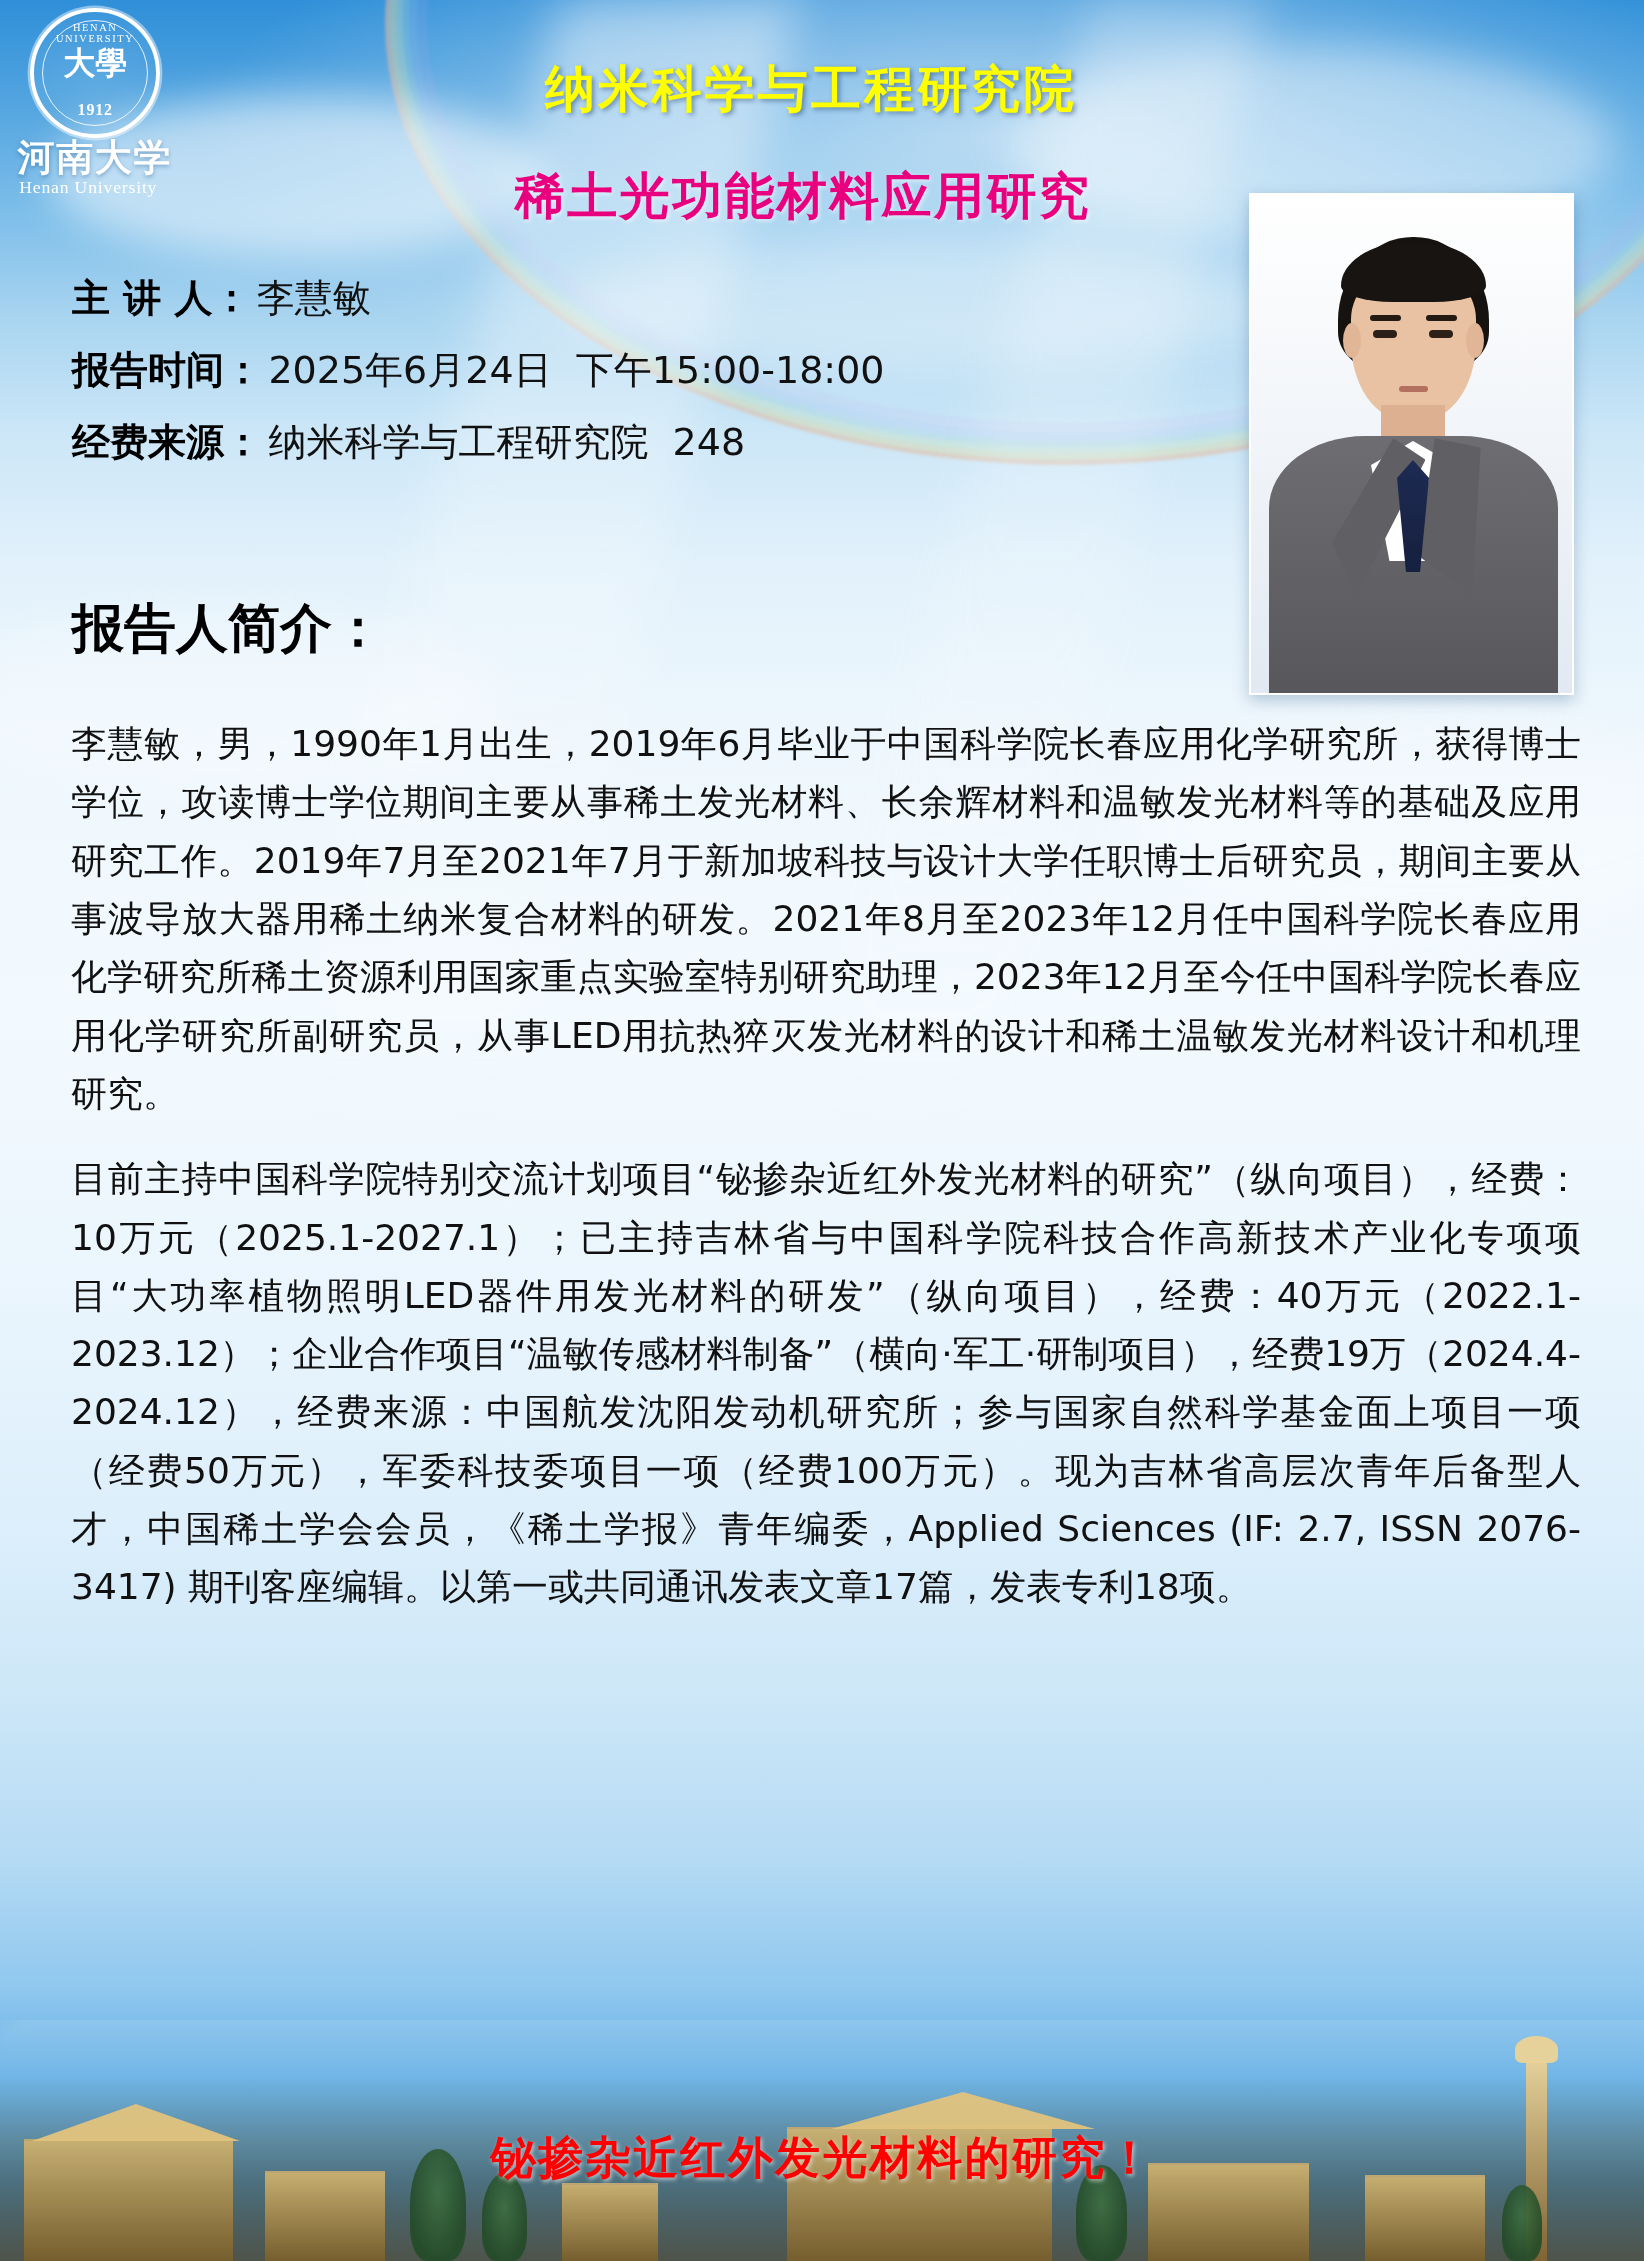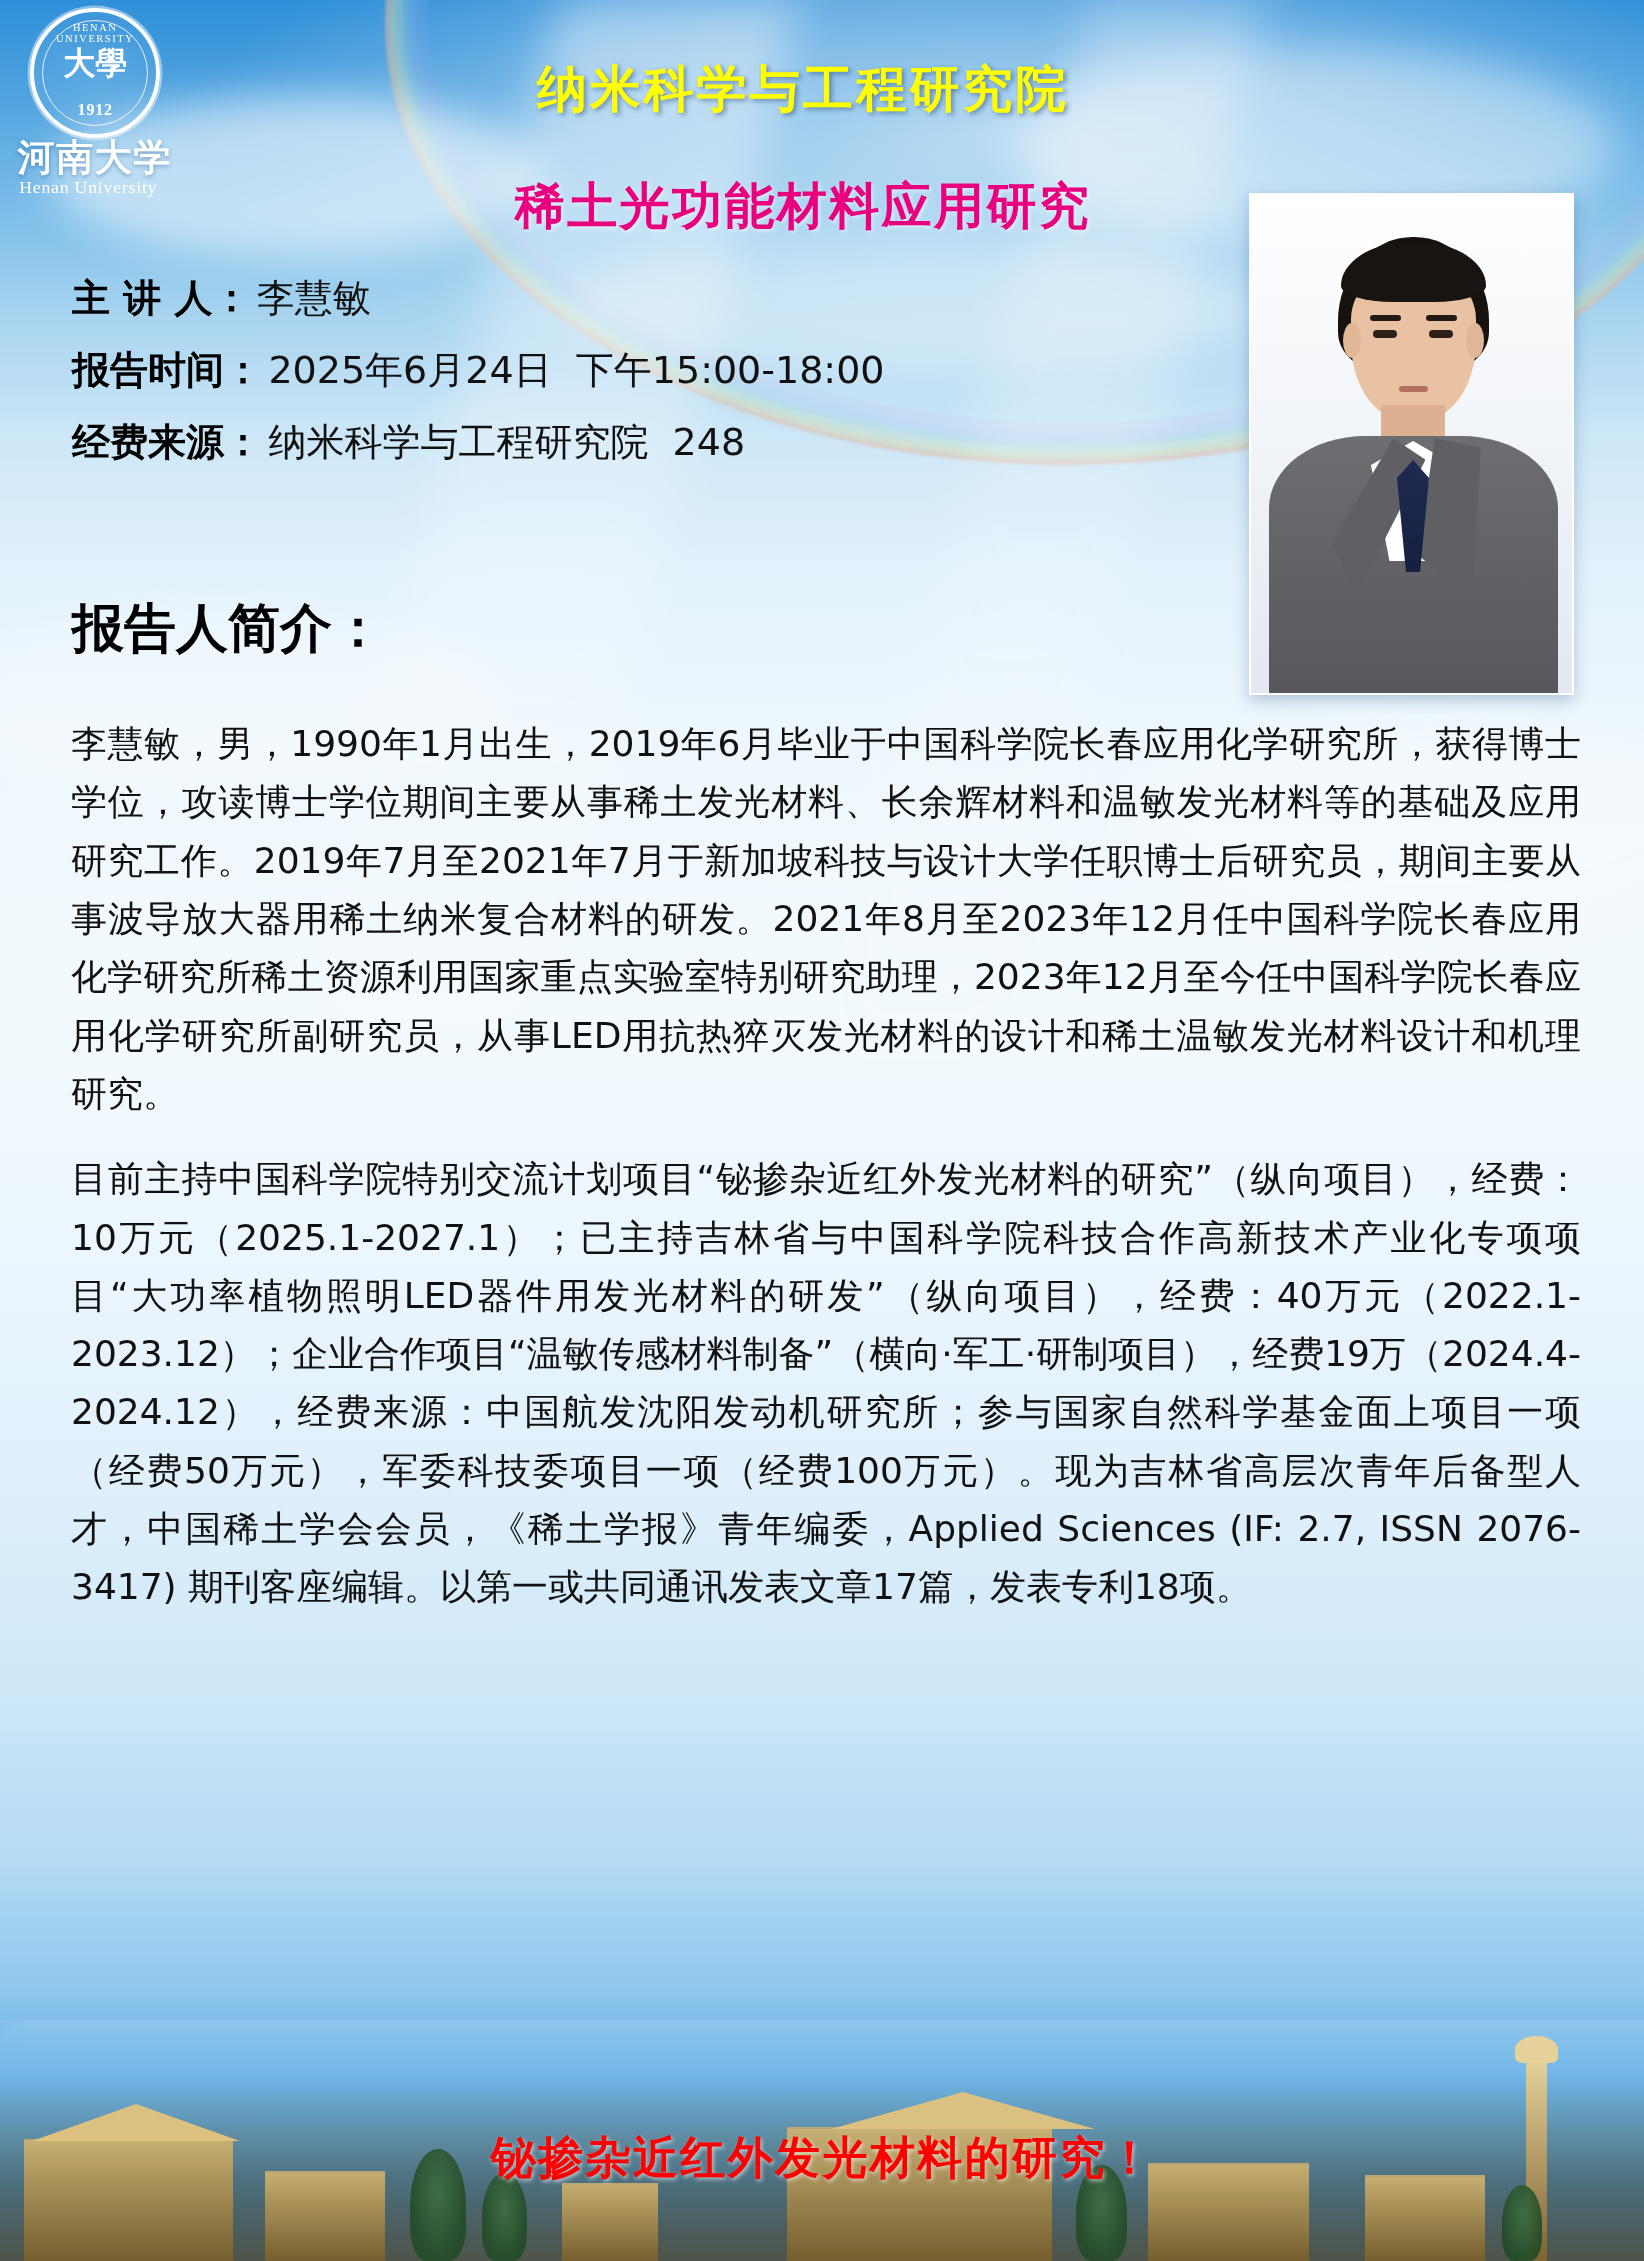--- a/index.html
+++ b/index.html
@@ -222,35 +222,35 @@
     top: 172px;
     font-size: 17.7px;
     color: #ffffff;
     font-family: "Liberation Serif", serif;
     letter-spacing: 0.8px;
   }
 
   
   .inst-title {
     position: absolute;
-    left: 241px;
+    left: 249px;
     top: 56px;
     width: 1124px;
     text-align: center;
     font-size: 50px;
     font-weight: bold;
     color: #ffff00;
     font-family: "DejaVu Sans", sans-serif;
     letter-spacing: 3.2px;
     text-shadow: 2.4px 2.4px 4.8px rgba(0,40,90,0.45);
   }
   .talk-title {
     position: absolute;
     left: 241px;
-    top: 173px;
+    top: 163px;
     width: 1124px;
     text-align: center;
     font-size: 50px;
     font-weight: bold;
     color: #e8007e;
     font-family: "DejaVu Sans", sans-serif;
     letter-spacing: 2.4px;
     text-shadow: 1.6px 1.6px 4px rgba(255,255,255,0.55);
   }
 

